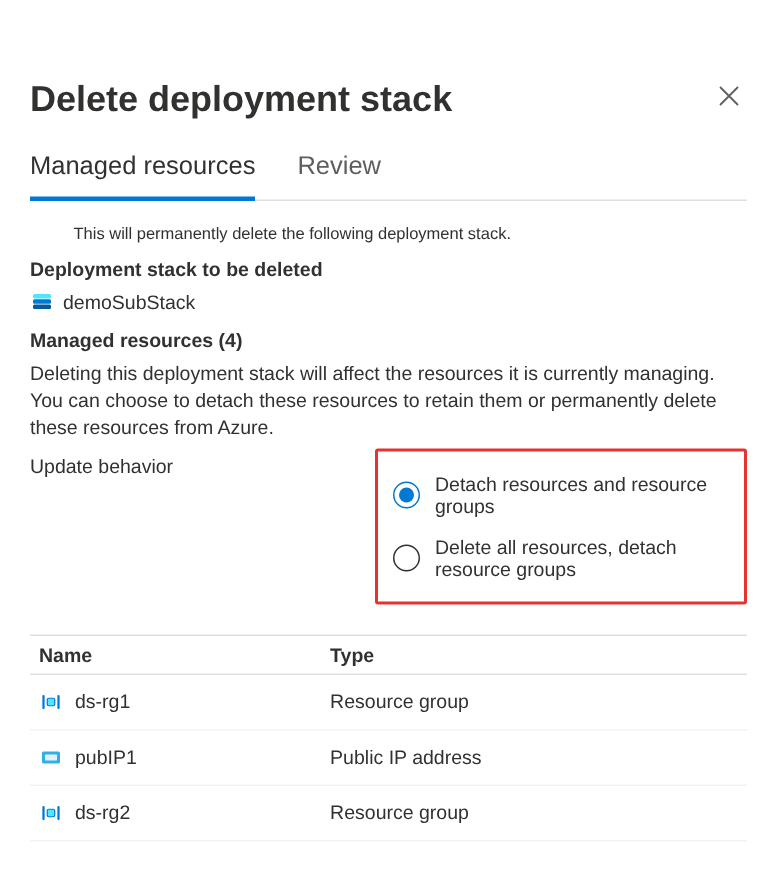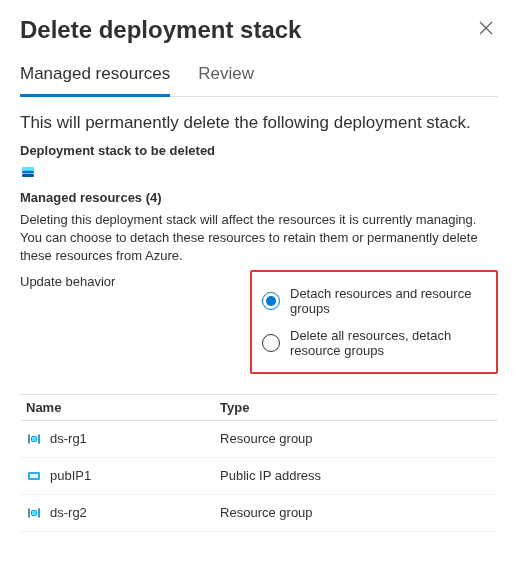--- a/index.html
+++ b/index.html
@@ -5,27 +5,27 @@
   * { box-sizing: border-box; }
   body {
     margin: 0;
     font-family: "Segoe UI", -apple-system, sans-serif;
     font-size: 13px;
     color: #323130;
     background: #fff;
     width: 518px;
     padding: 16px 20px;
   }
-  .header { display: flex; justify-content: space-between; align-items: center; margin-bottom: 20px; }
+  .header { display: flex; justify-content: space-between; align-items: center; margin-bottom: 20px; margin-top: 36px; }
   .title { font-size: 24px; font-weight: 600; color: #323130; }
   .close { font-size: 16px; color: #605e5c; cursor: pointer; padding: 4px; }
   .tabs { display: flex; gap: 28px; border-bottom: 1px solid #e1dfdd; margin-bottom: 16px; }
   .tab { padding: 0 0 10px 0; font-size: 17px; color: #605e5c; cursor: pointer; border-bottom: 3px solid transparent; margin-bottom: -1px; }
   .tab.active { color: #323130; font-weight: 400; border-bottom-color: #0078d4; }
-  .intro { font-size: 17px; color: #323130; margin-bottom: 10px; }
+  .intro { font-size: 11px; color: #323130; margin-bottom: 10px; margin-left: 29px; }
   .section-label { font-size: 13px; font-weight: 600; margin: 10px 0 6px; }
   .stack-row { display: flex; align-items: center; gap: 6px; margin-bottom: 10px; }
   .stack-name { font-size: 13px; }
   .desc { font-size: 13px; color: #323130; margin-bottom: 4px; line-height: 1.4; }
   .behavior-row { display: flex; align-items: flex-start; gap: 10px; margin-bottom: 20px; }
   .behavior-label { flex: 0 0 220px; font-size: 13px; padding-top: 4px; }
   .radio-group { flex: 1; border: 2px solid #e3342f; padding: 8px 10px; border-radius: 2px; }
   .radio-item { display: flex; align-items: center; gap: 10px; padding: 6px 0; cursor: pointer; }
   .radio-outer { width: 18px; height: 18px; border: 1px solid #323130; border-radius: 50%; display: flex; align-items: center; justify-content: center; flex-shrink: 0; }
   .radio-outer.selected { border-color: #0078d4; }
@@ -57,20 +57,21 @@
 
 <div class="intro">This will permanently delete the following deployment stack.</div>
 
 <div class="section-label">Deployment stack to be deleted</div>
 <div class="stack-row">
   <svg class="icon-svg" viewBox="0 0 16 16">
     <rect x="2" y="3" width="12" height="3" rx="1" fill="#50e6ff"></rect>
     <rect x="2" y="6.5" width="12" height="3" rx="1" fill="#0078d4"></rect>
     <rect x="2" y="10" width="12" height="3" rx="1" fill="#005ba1"></rect>
   </svg>
+  <span class="stack-name">demoSubStack</span>
 </div>
 
 <div class="section-label">Managed resources (4)</div>
 <div class="desc">Deleting this deployment stack will affect the resources it is currently managing. You can choose to detach these resources to retain them or permanently delete these resources from Azure.</div>
 
 <div class="behavior-row">
   <div class="behavior-label">Update behavior</div>
   <div class="radio-group">
     <label class="radio-item">
       <span class="radio-outer selected">

